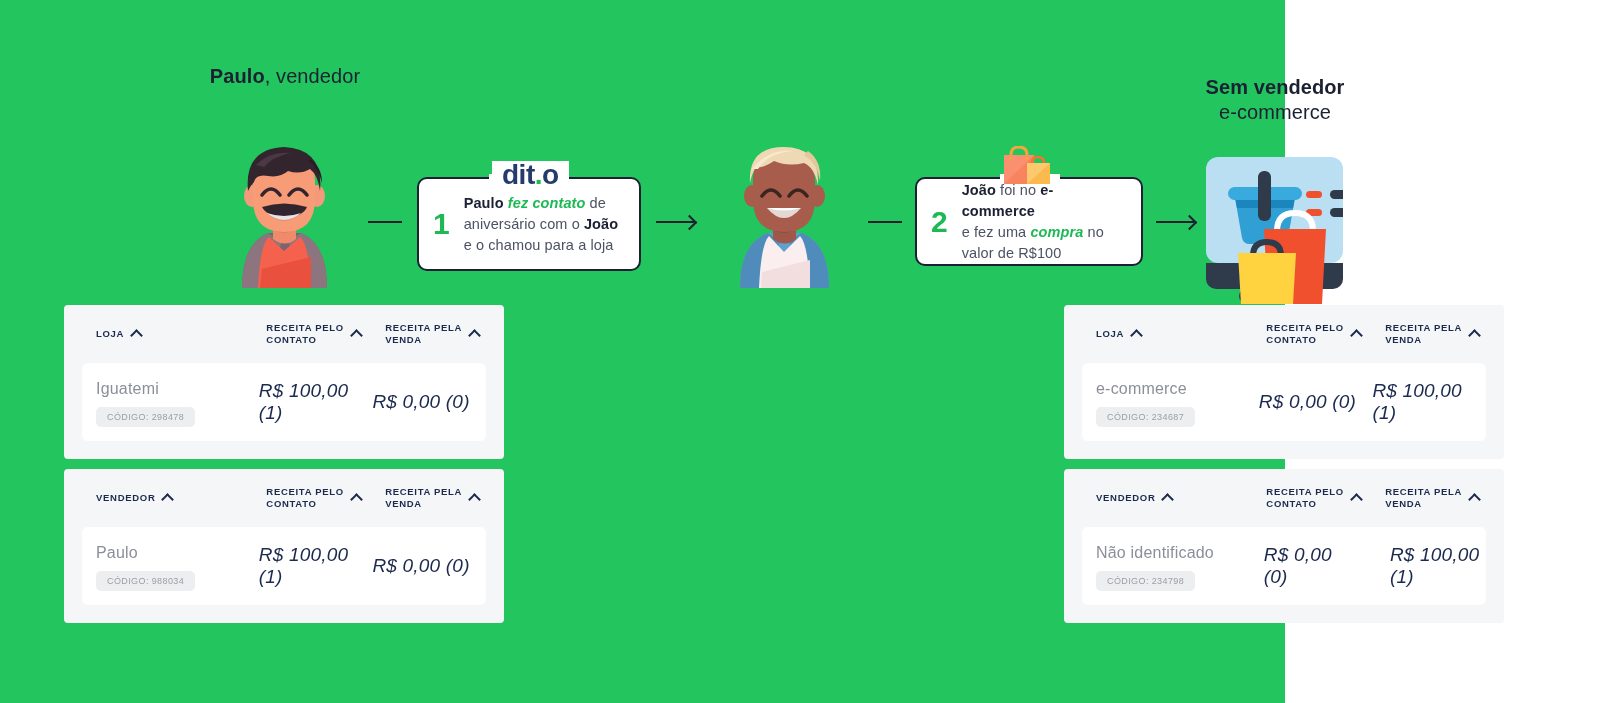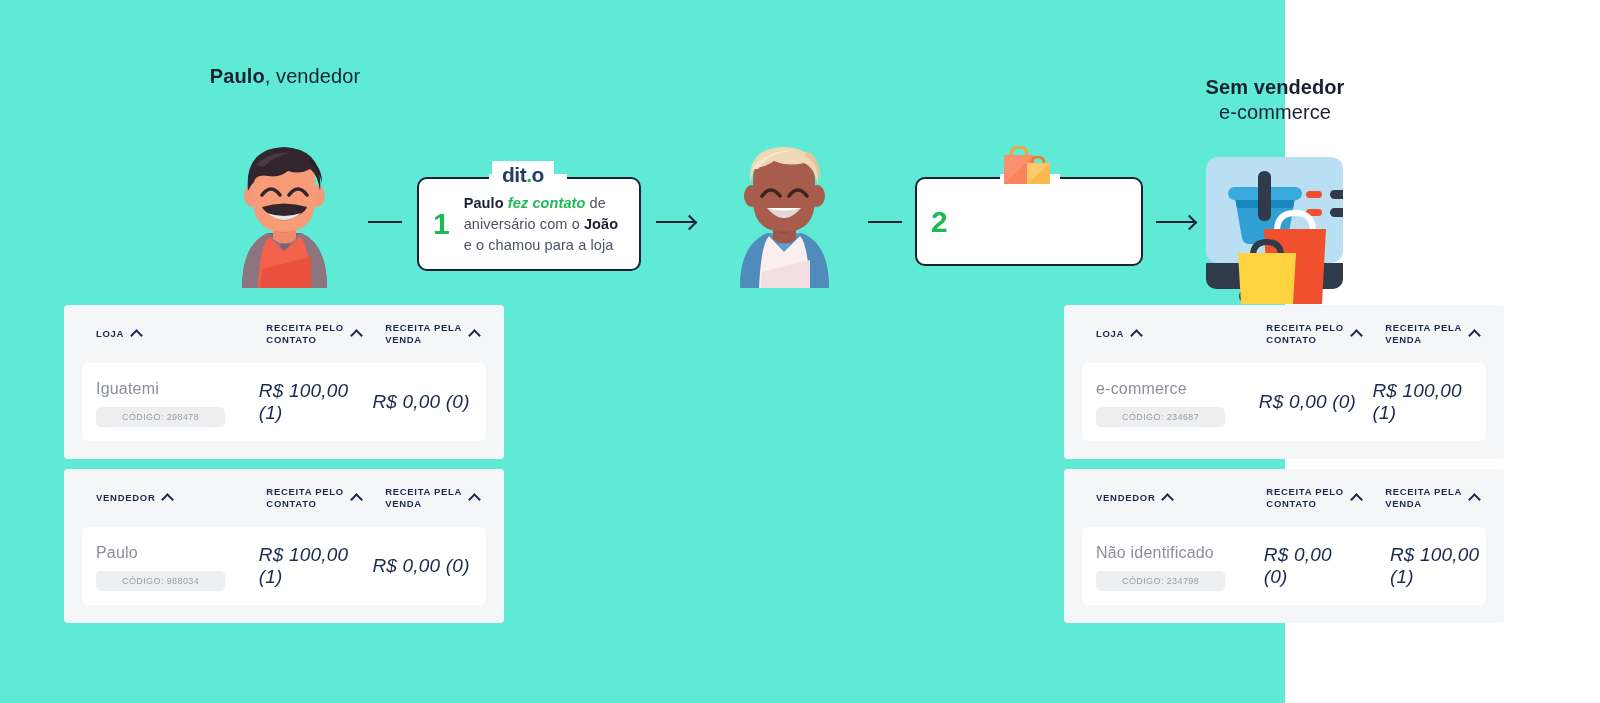--- a/index.html
+++ b/index.html
@@ -2,21 +2,21 @@
 <html><head>
 <meta charset="utf-8">
 <style>
   * { box-sizing: border-box; margin: 0; padding: 0; }
   html, body {
     width: 1600px; height: 703px;
     background: #ffffff;
     font-family: "Liberation Sans", sans-serif;
     overflow: hidden;
   }
-  .page { position: relative; width: 1285px; height: 703px; background:#5eead4; }
+  .page { position: relative; width: 1285px; height: 703px; background:#22c55e; }
 
   
   .persona-title {
     position: absolute;
     text-align: center;
     color: #1b2033;
     font-size: 20px;
     line-height: 25px;
     letter-spacing: .1px;
     font-weight: 400;
@@ -72,21 +72,21 @@
   
   .card-notch {
     position: absolute;
     background: #fff;
     height: 6px;
   }
 
   
   .dito-logo {
     position: absolute;
-    font-size: 21px;
+    font-size: 28px;
     font-weight: 700;
     letter-spacing: -0.5px;
     color: #243b6b;
     line-height: 27px;
     background: #fff;
     padding: 0 10px;
   }
   .dito-logo .dot { color: #1db954; }
 
   
@@ -135,21 +135,21 @@
     font-size: 16px;
     line-height: 22px;
     letter-spacing: .2px;
   }
   .badge {
     display: inline-block;
     margin-top: 7px;
     background: #eceef0;
     color: #9a9ea7;
     border-radius: 5px;
-    padding: 5px 26px;
+    padding: 5px 11px;
     font-size: 9px;
     letter-spacing: .4px;
     font-weight: 400;
     white-space: nowrap;
   }
   .cell-val {
     color: #1b2a4e;
     font-size: 19px;
     letter-spacing: .2px;
     font-style: italic;
@@ -274,20 +274,25 @@
       <div><b>Paulo</b><span> </span><span class="green">fez contato</span><span> de</span></div>
       <div><span>aniversário com o </span><b>João</b></div>
       <div><span>e o chamou para a loja</span></div>
     </div>
   </div>
   <div class="card-notch" style="left:489px; top:174px; width:78px;"></div>
   <div class="dito-logo" style="left:492px; top:161px;"><span>dit</span><span class="dot">.</span><span>o</span></div>
 
   <div class="step-card" style="left:915px; top:177px; width:228px; height:89px;">
     <div class="step-num">2</div>
+    <div class="step-text">
+      <div><b>João</b><span> foi no </span><b>e-commerce</b></div>
+      <div><span>e fez uma </span><span class="green">compra</span><span> no</span></div>
+      <div><span>valor de R$100</span></div>
+    </div>
   </div>
   <div class="card-notch" style="left:1000px; top:174px; width:60px;"></div>
   <div class="illus" style="left:1001px; top:146px;">
     <svg width="58" height="40" viewBox="0 0 58 40">
       <path d="M10 9 q0 -8 8 -8 q8 0 8 8" stroke="#f6a53c" stroke-width="3" fill="none"></path>
       <path d="M3 9 h30 v29 H3 z" fill="#f8835f"></path>
       <path d="M3 9 h30 l-30 29 z" fill="#fb9070"></path>
       <path d="M31 17 q0 -6 6 -6 q6 0 6 6" stroke="#f0762f" stroke-width="2.6" fill="none"></path>
       <path d="M26 17 h23 v21 H26 z" fill="#fcb94d"></path>
       <path d="M26 17 h23 l-23 21 z" fill="#fdc96d"></path>

